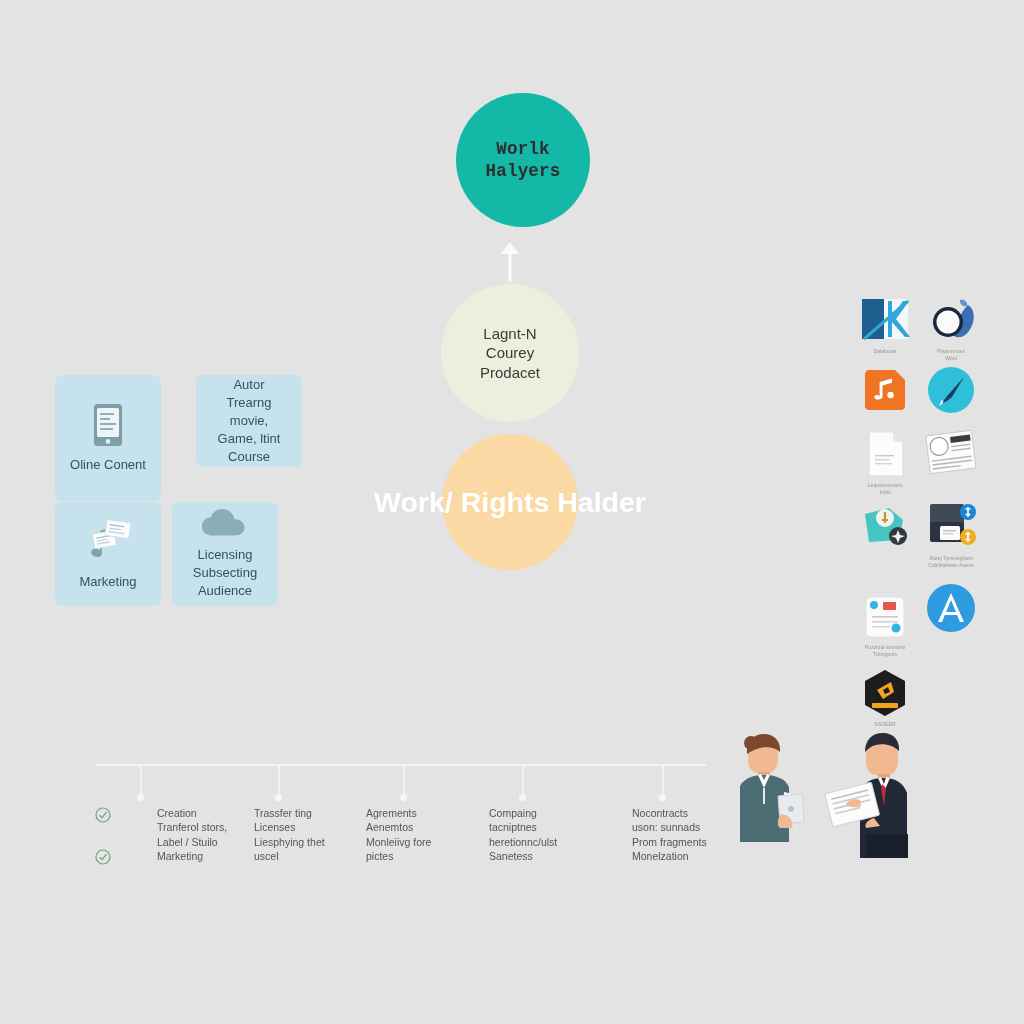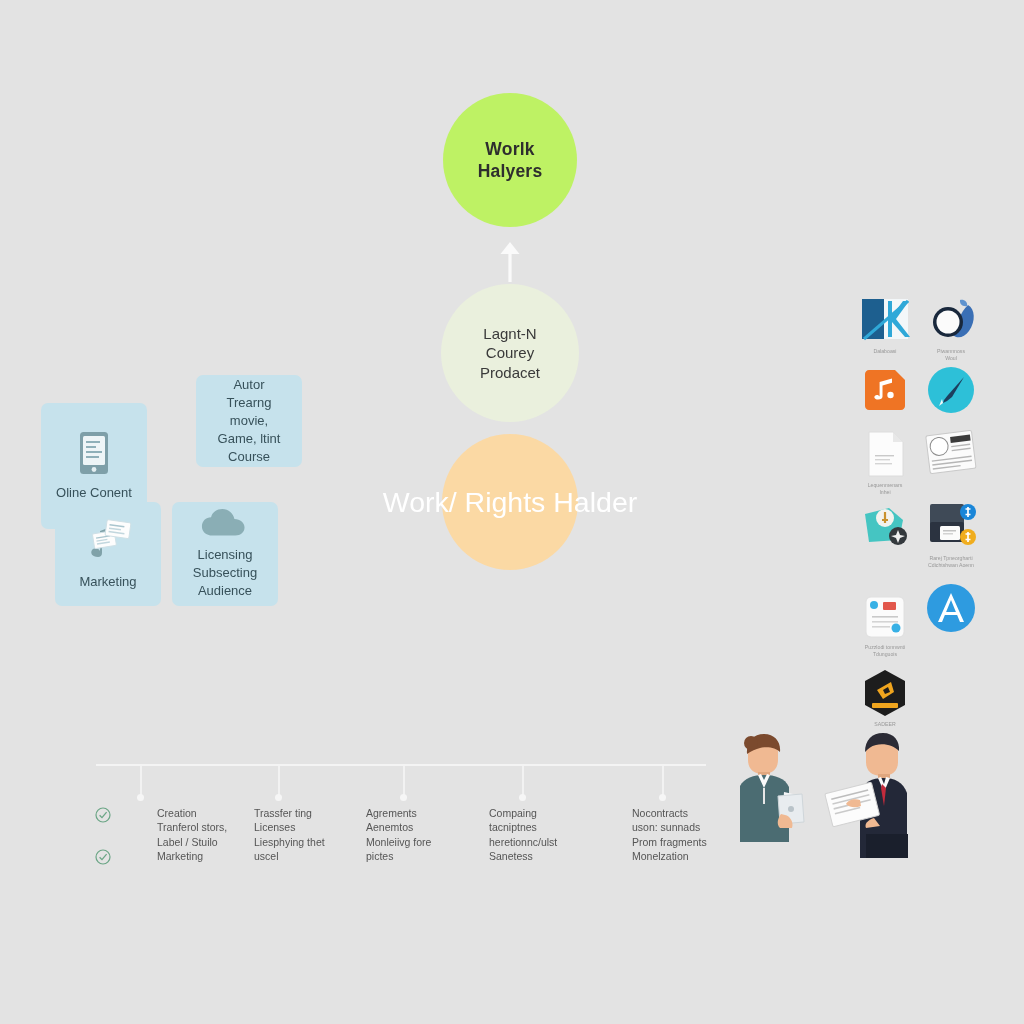--- a/index.html
+++ b/index.html
@@ -12,58 +12,58 @@
   }
   .canvas{position:absolute;inset:0;}
 
   
   .circle{
     position:absolute;border-radius:50%;
     display:flex;align-items:center;justify-content:center;
     text-align:center;line-height:1.28;
   }
   #circle-top{
-    left:443px;top:93px;width:134px;height:134px;
-    background:#bef264;
-    color:#2e2e2e;font-size:17.5px;font-weight:600;letter-spacing:.2px;
+    left:456px;top:93px;width:134px;height:134px;
+    background:#14b8a6;
+    color:#2e2e2e;font-size:17.5px;font-weight:600;letter-spacing:.2px;font-family:Liberation Mono, monospace;
   }
   #circle-mid{
     left:441px;top:284px;width:138px;height:138px;
     background:#eaf0dd;
     color:#3a3a3a;font-size:15px;font-weight:500;
   }
   #circle-bot{
     left:442px;top:434px;width:136px;height:136px;
     background:#fbd9a4;
   }
   #circle-bot .overflow-label{
     position:absolute;left:-90px;width:316px;top:50%;
     transform:translateY(-50%);
-    color:#ffffff;font-size:28.5px;font-weight:400;
+    color:#ffffff;font-size:28.5px;font-weight:700;
     line-height:1.22;text-align:center;white-space:nowrap;
   }
   .circle .lbl{white-space:pre-line;}
 
   
   #flow-arrow{
     position:absolute;left:497px;top:238px;width:26px;height:46px;
   }
 
   
   .card{
     position:absolute;
     background:#c6e2ec;border-radius:7px;
     display:flex;flex-direction:column;
     align-items:center;justify-content:center;
     color:#37515a;font-size:13px;line-height:1.38;text-align:center;
     padding:6px;box-sizing:border-box;
   }
   .card .card-label{white-space:pre-line;}
   .card .card-icon{display:block;margin-bottom:8px;}
-  #card-online-content{left:41px;top:375px;width:106px;height:126px;margin-top:28px;}
+  #card-online-content{left:55px;top:375px;width:106px;height:126px;}
   #card-author{left:196px;top:375px;width:106px;height:92px;}
   #card-marketing{left:55px;top:502px;width:106px;height:104px;}
   #card-licensing{left:172px;top:502px;width:106px;height:104px;}
 
   
   .icon-cell{position:absolute;width:84px;text-align:center;}
   .icon-cell .glyph{display:block;margin:0 auto;}
   .icon-cell .mini-label{
     display:block;margin-top:3px;
     font-size:5.2px;color:#8b8b8b;line-height:1.35;

